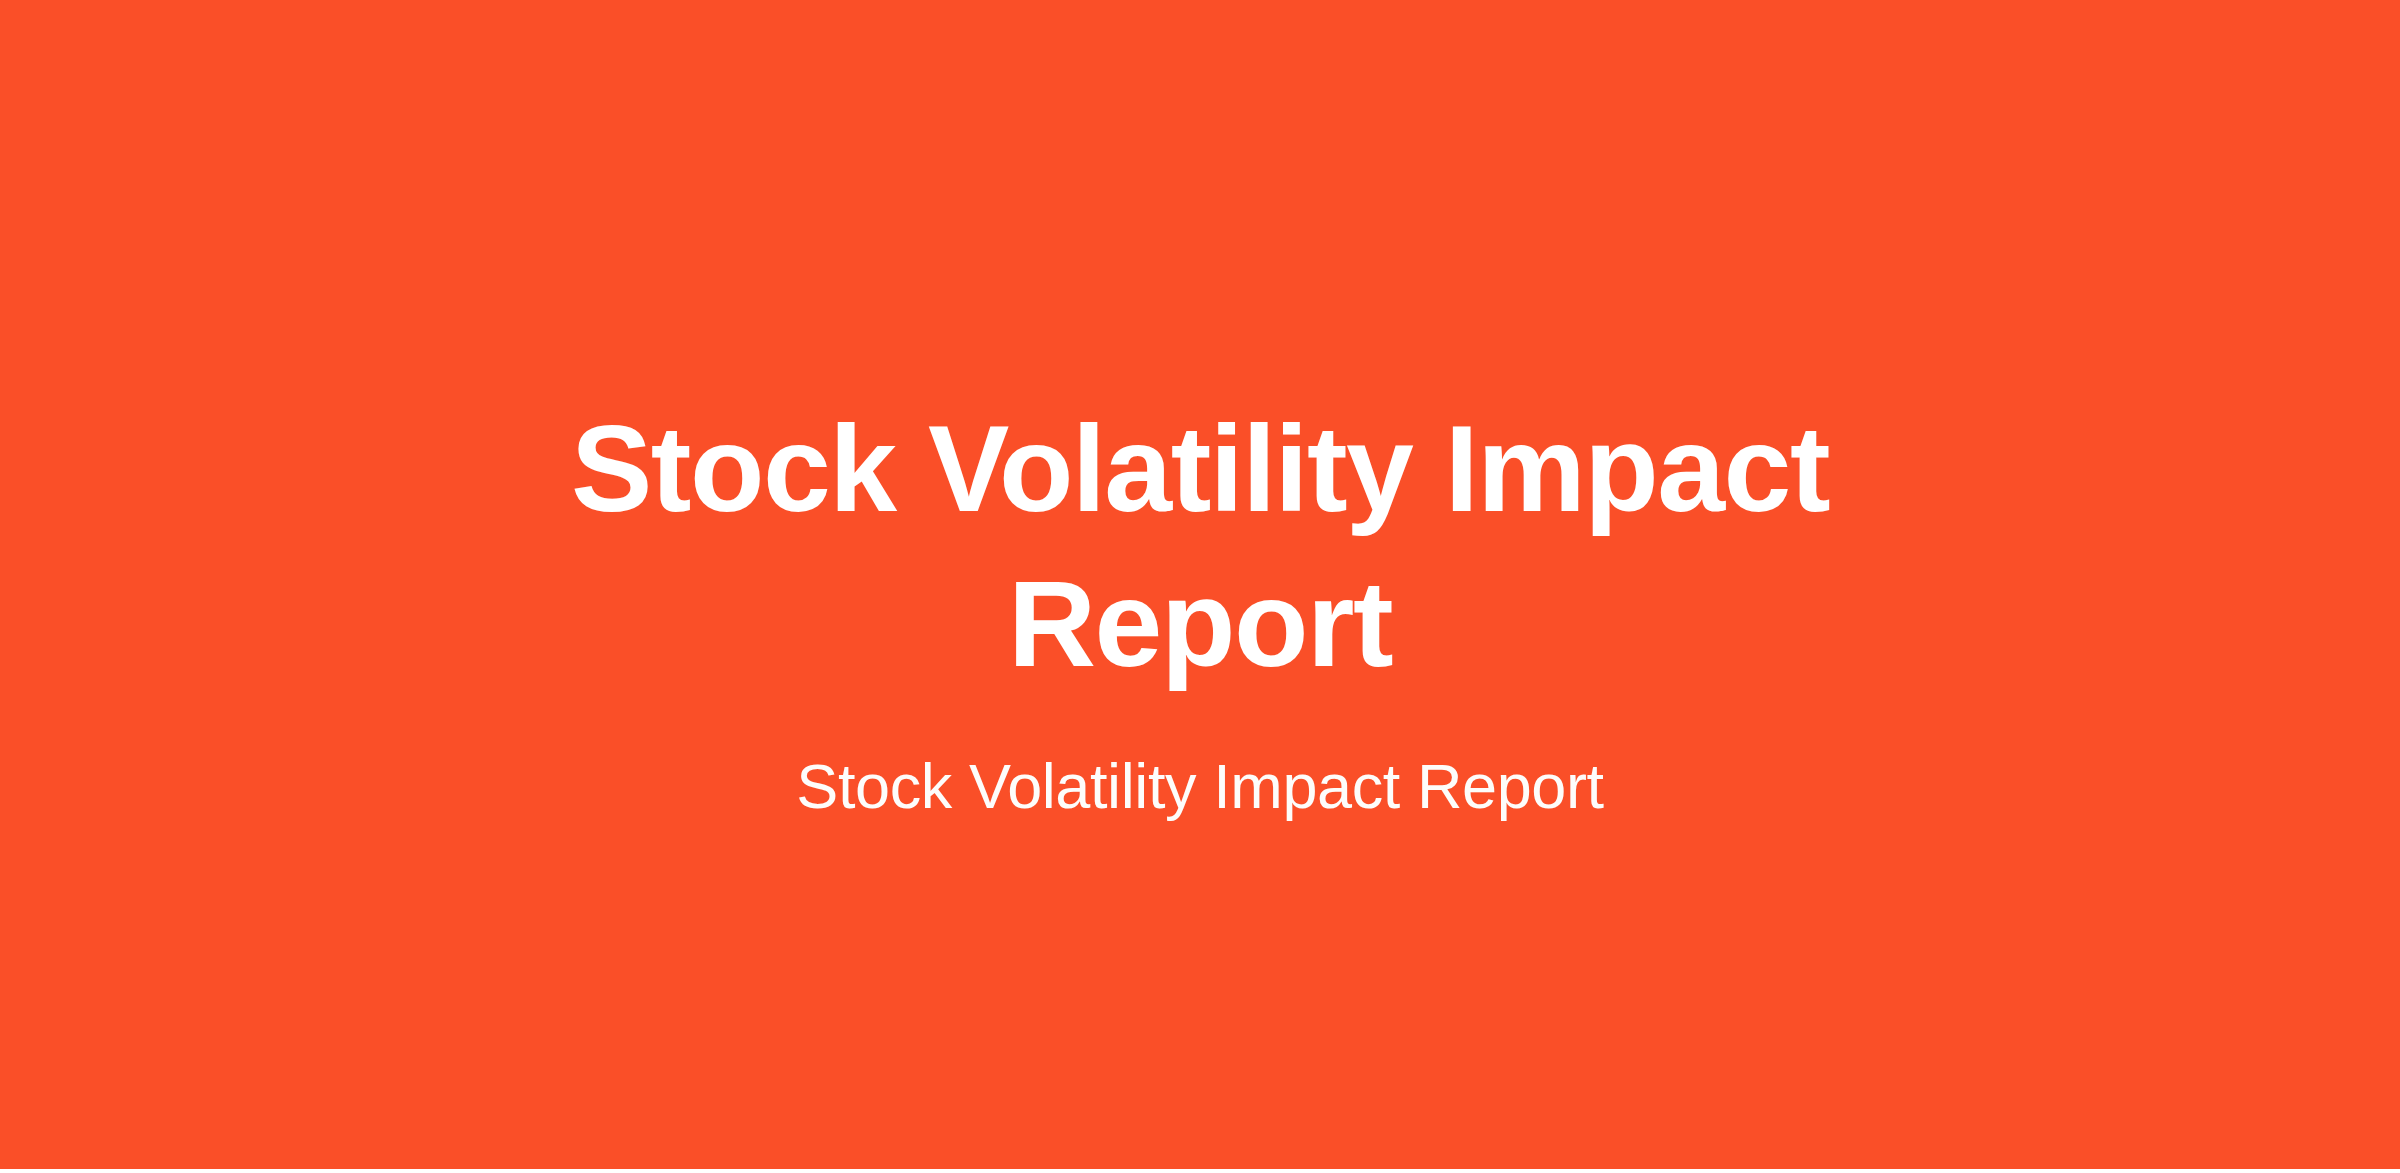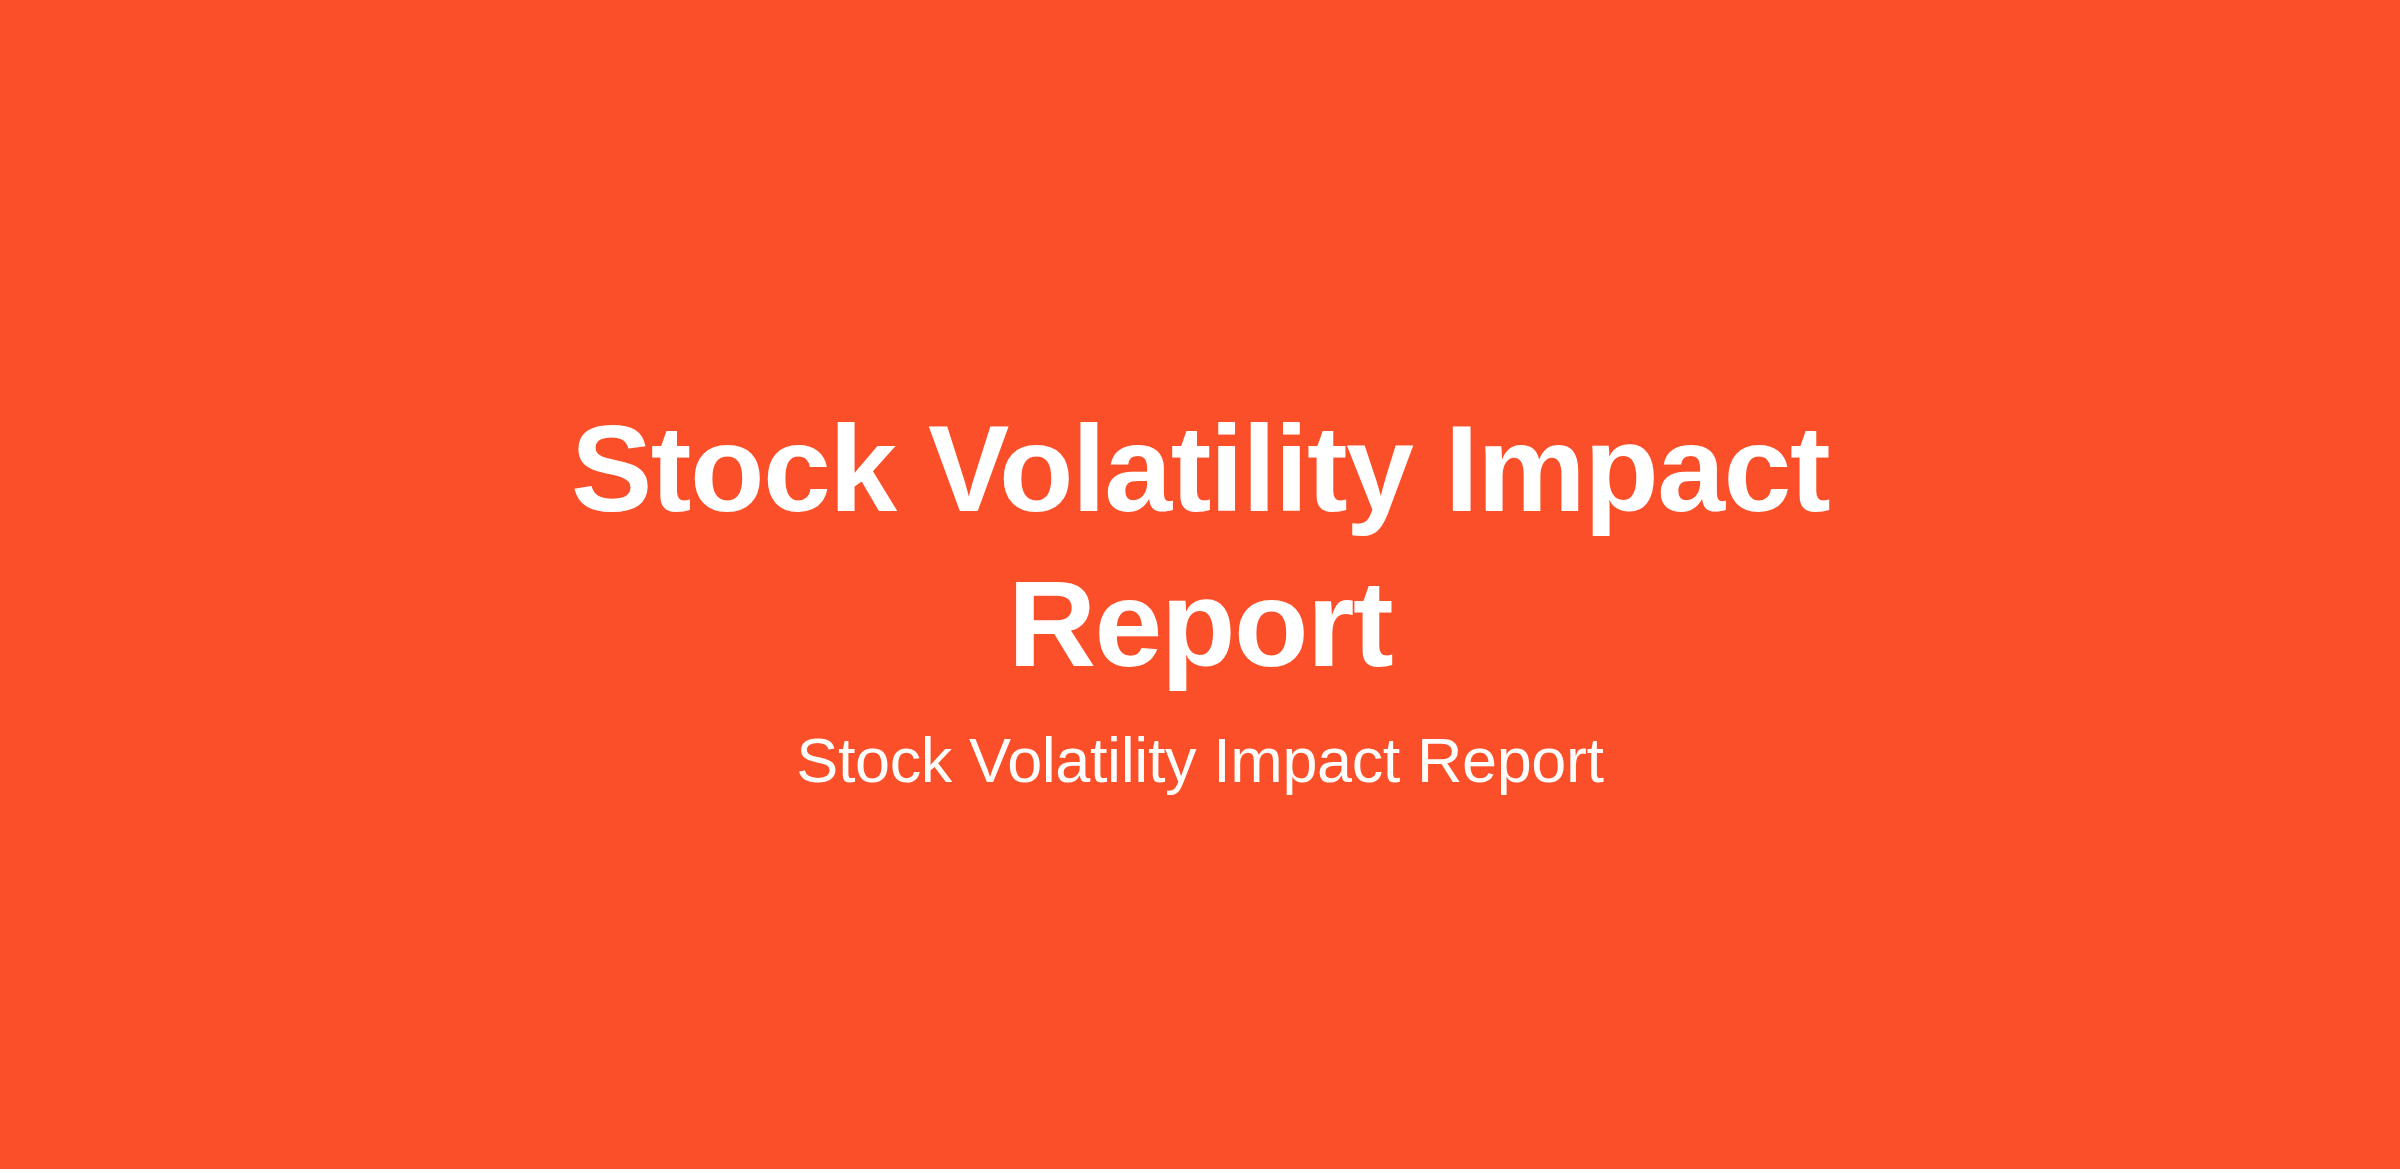--- a/index.html
+++ b/index.html
@@ -31,20 +31,21 @@
   .title-block {
     position: absolute;
     left: 0;
     right: 0;
     top: 392px;
     display: flex;
     flex-direction: column;
     align-items: center;
     text-align: center;
     padding: 0 115px;
+    gap: 26px;
   }
 
   .deck-title {
     margin: 0;
     color: #ffffff;
     font-size: 122px;
     font-weight: 700;
     line-height: 1.27;
     letter-spacing: -1.5px;
     max-width: 1360px;

